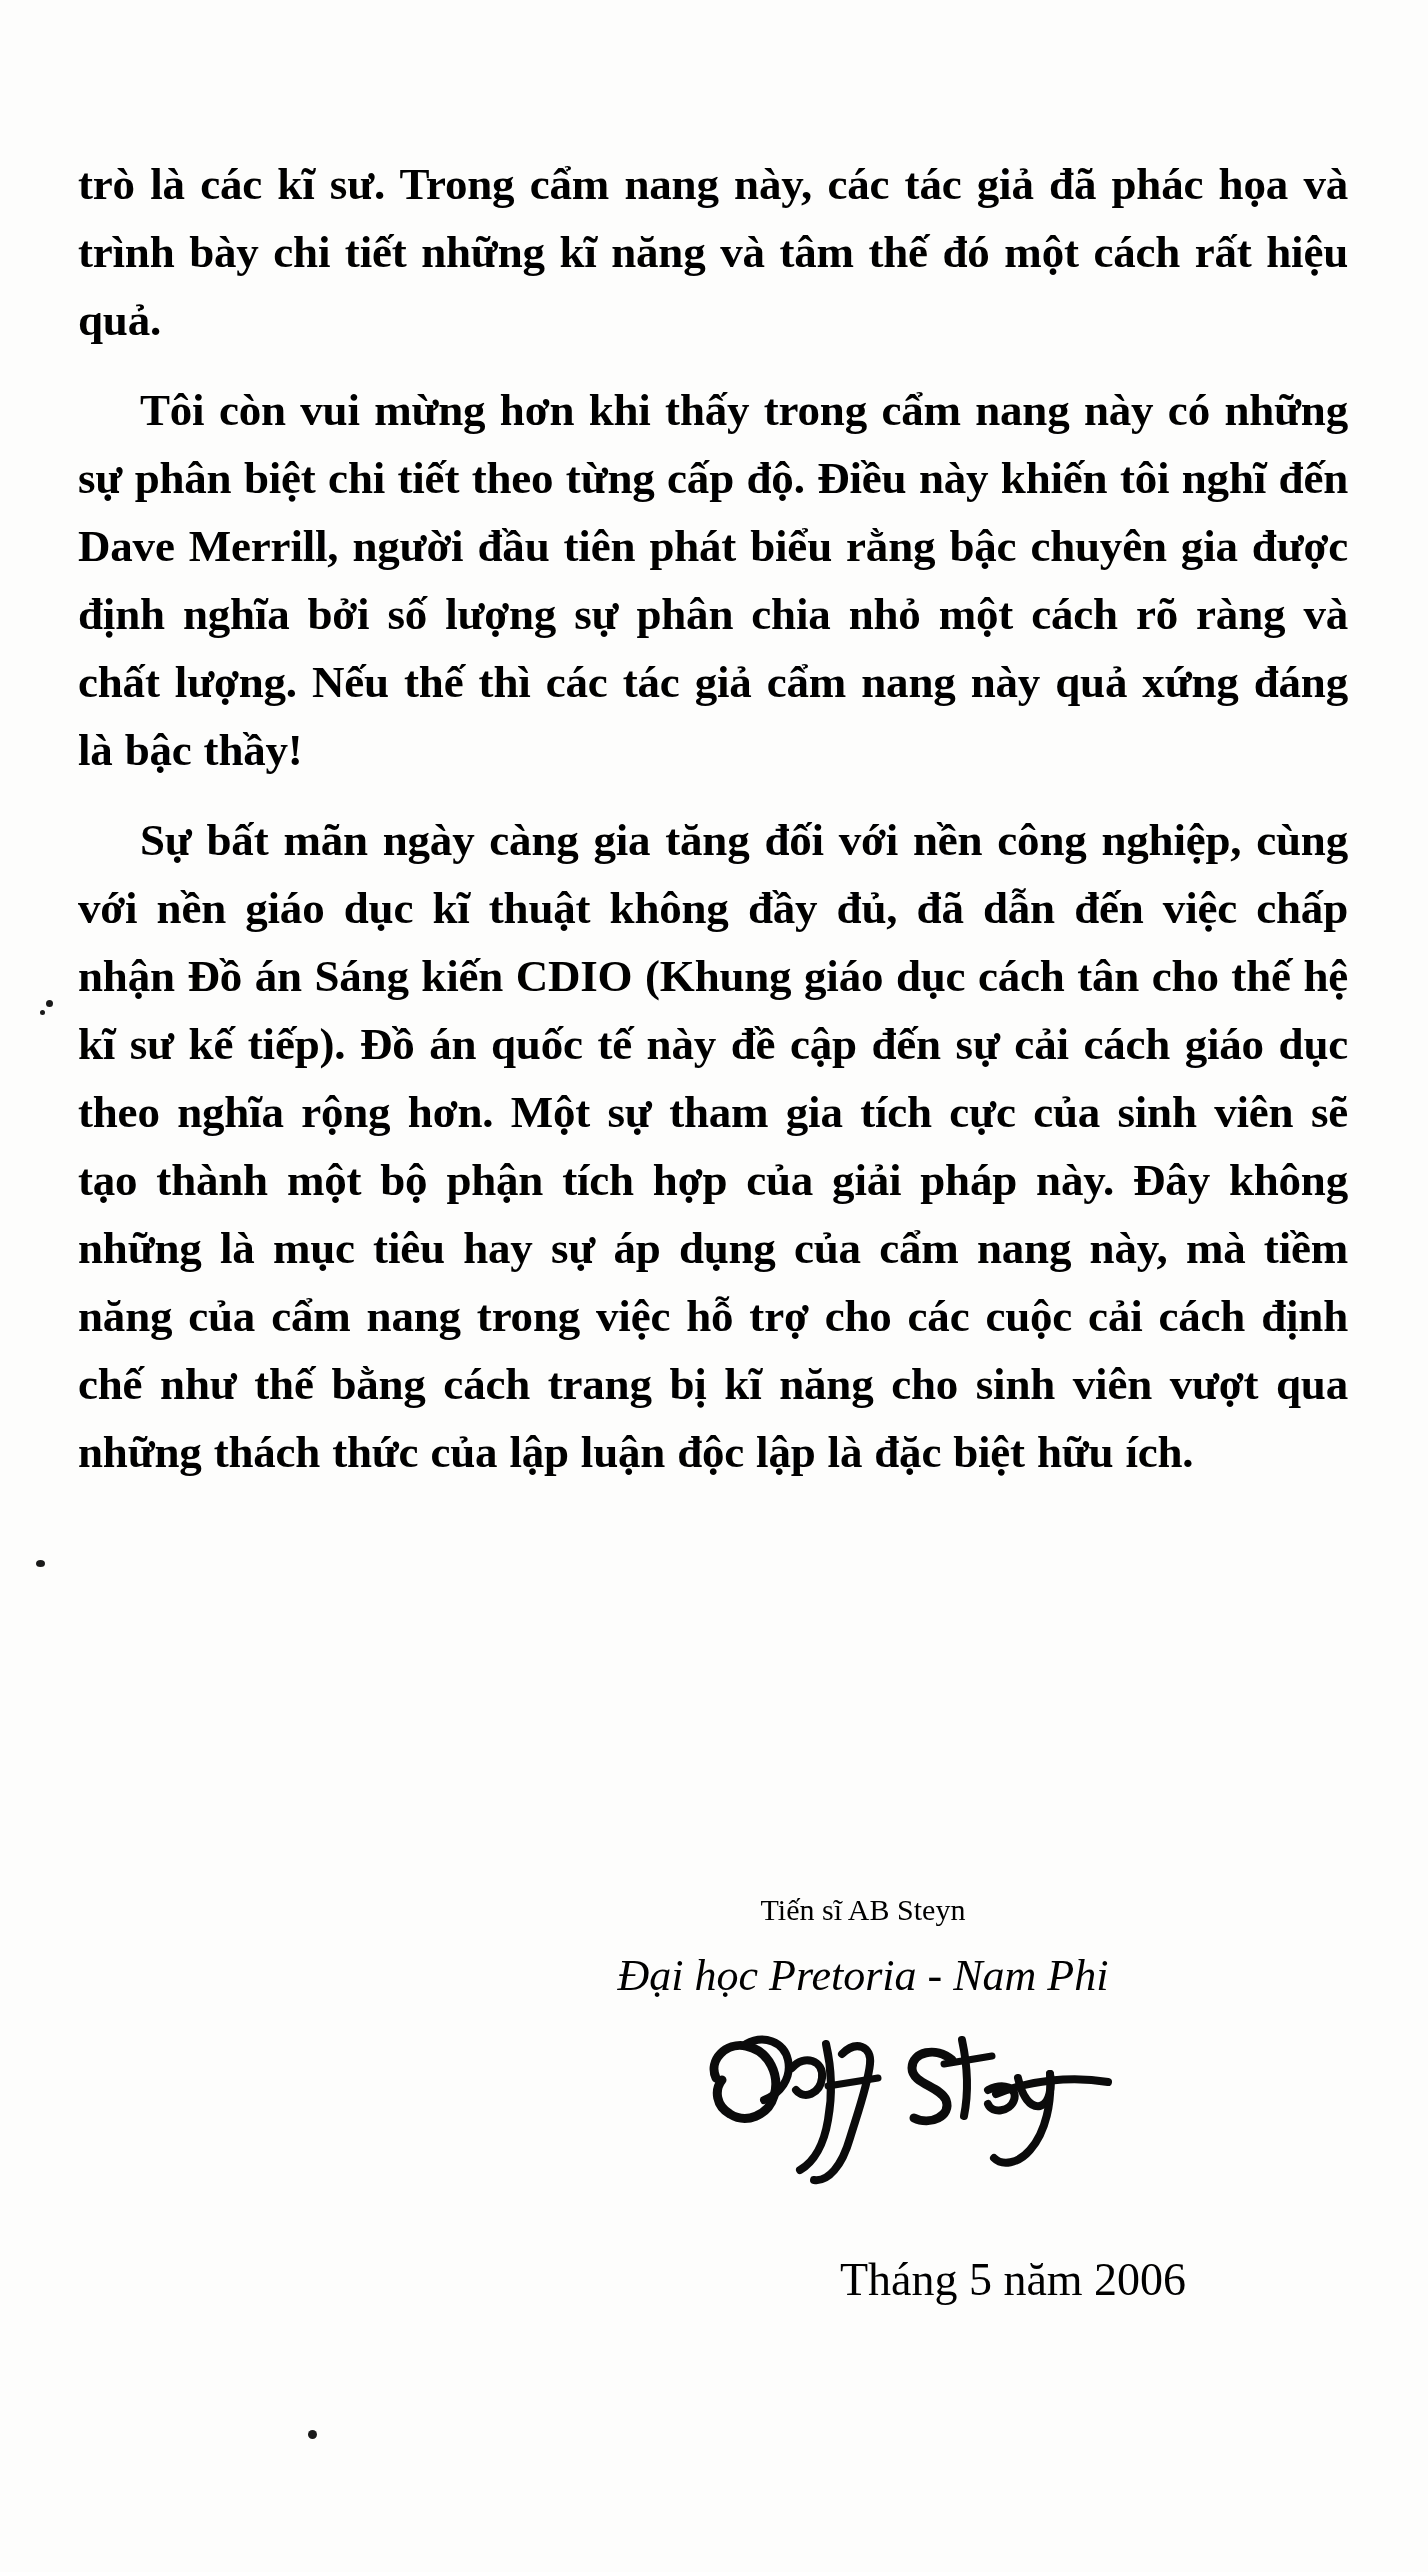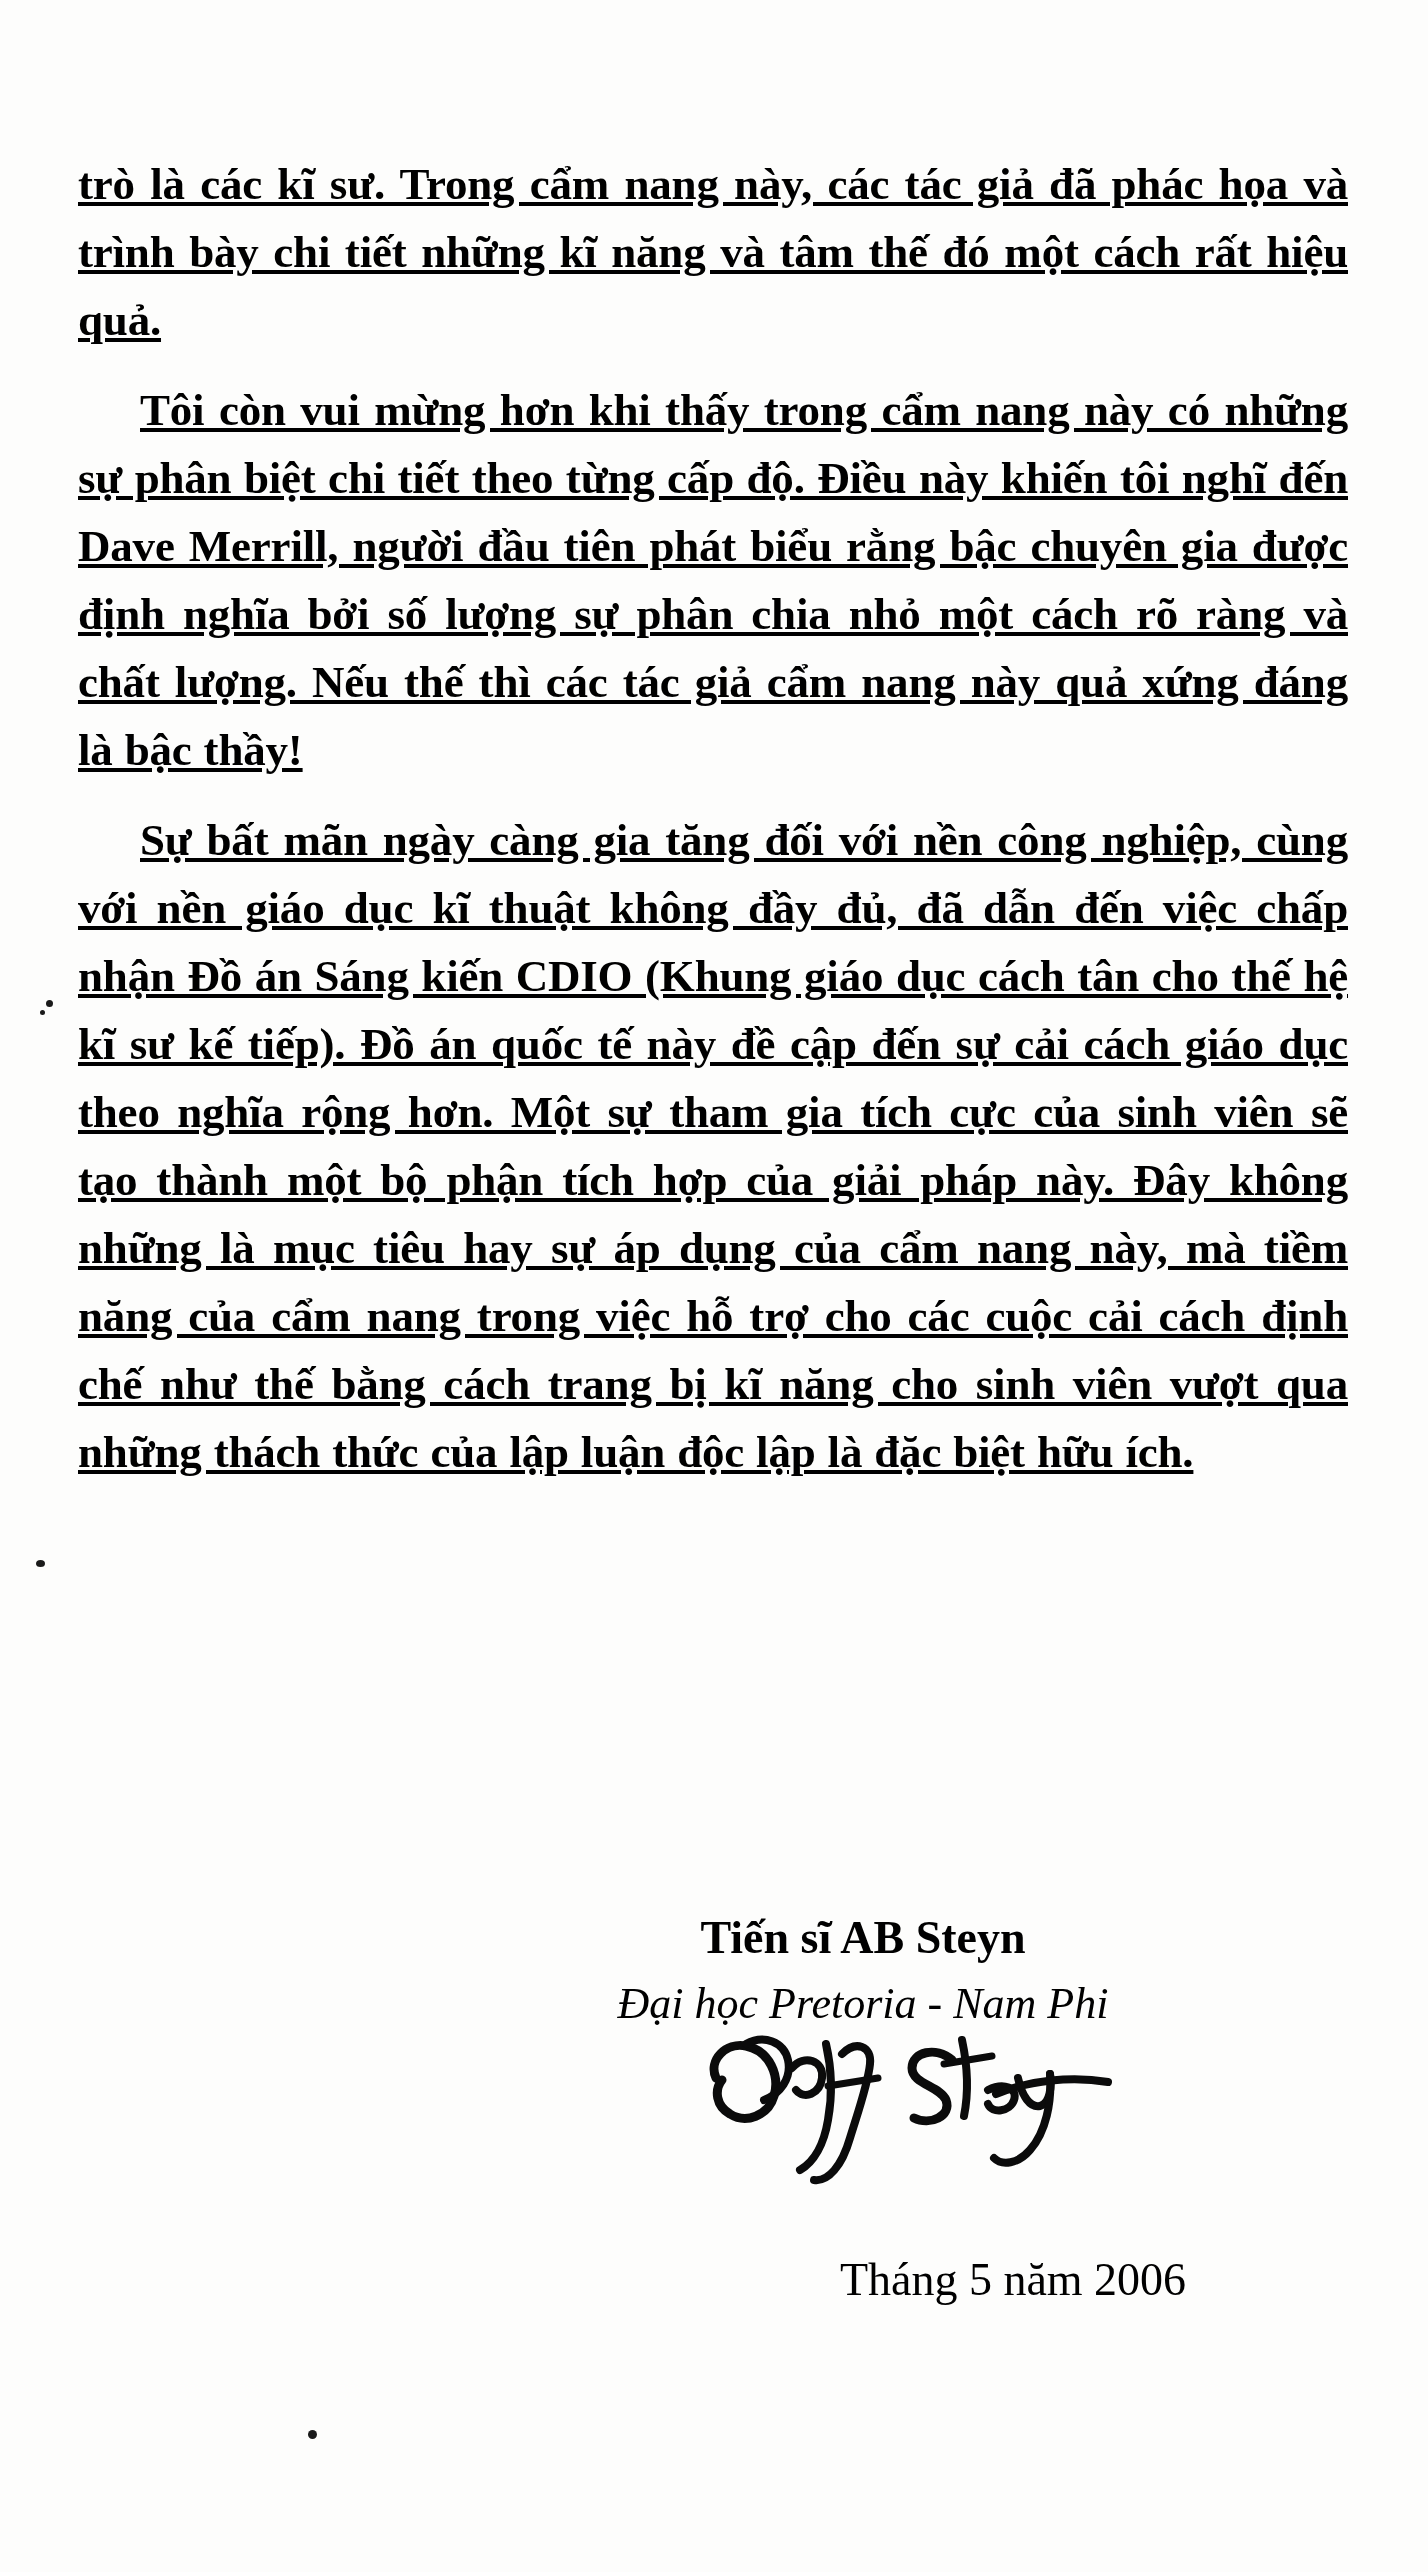--- a/index.html
+++ b/index.html
@@ -32,21 +32,20 @@
   }
   p.body-para {
     margin: 0 0 0 0;
     text-align: justify;
     text-justify: inter-word;
     font-size: 45px;
     line-height: 68px;
     letter-spacing: -0.2px;
     word-spacing: 1px;
     font-weight: 600;
-    text-decoration: underline;
     -webkit-font-smoothing: none;
   }
   p.body-para + p.body-para {
     margin-top: 22px;
   }
   p.indent {
     text-indent: 62px;
   }
   .lead-italic {
     font-style: italic;
@@ -54,25 +53,24 @@
   }
   
   .sig-block {
     position: absolute;
     left: 78px;
     top: 1880px;
     width: 1270px;
     text-align: center;
   }
   .sig-name {
-    font-size: 46px;
+    font-size: 30px;
     line-height: 60px;
-    font-weight: 700;
+    font-weight: 400;
     padding-left: 300px;
-    margin-top: 28px;
   }
   .sig-affil {
     font-size: 44px;
     line-height: 60px;
     font-style: italic;
     padding-left: 300px;
     margin-top: 6px;
   }
   .sig-mark {
     position: absolute;

